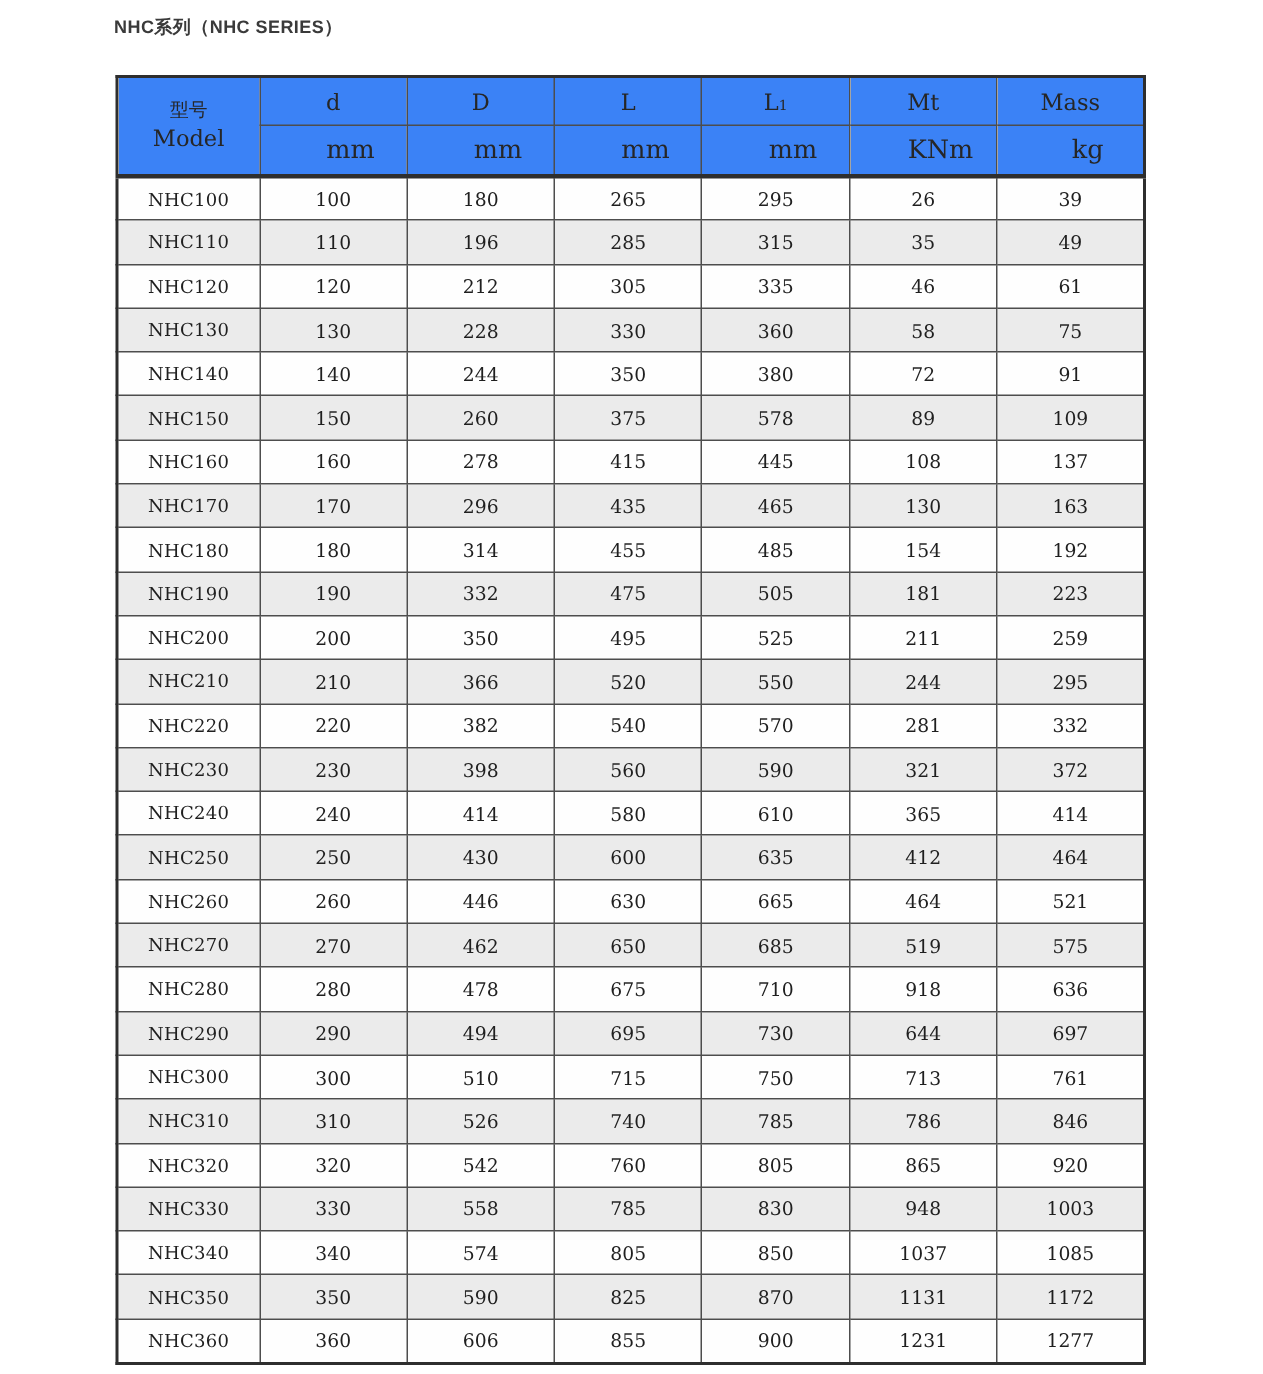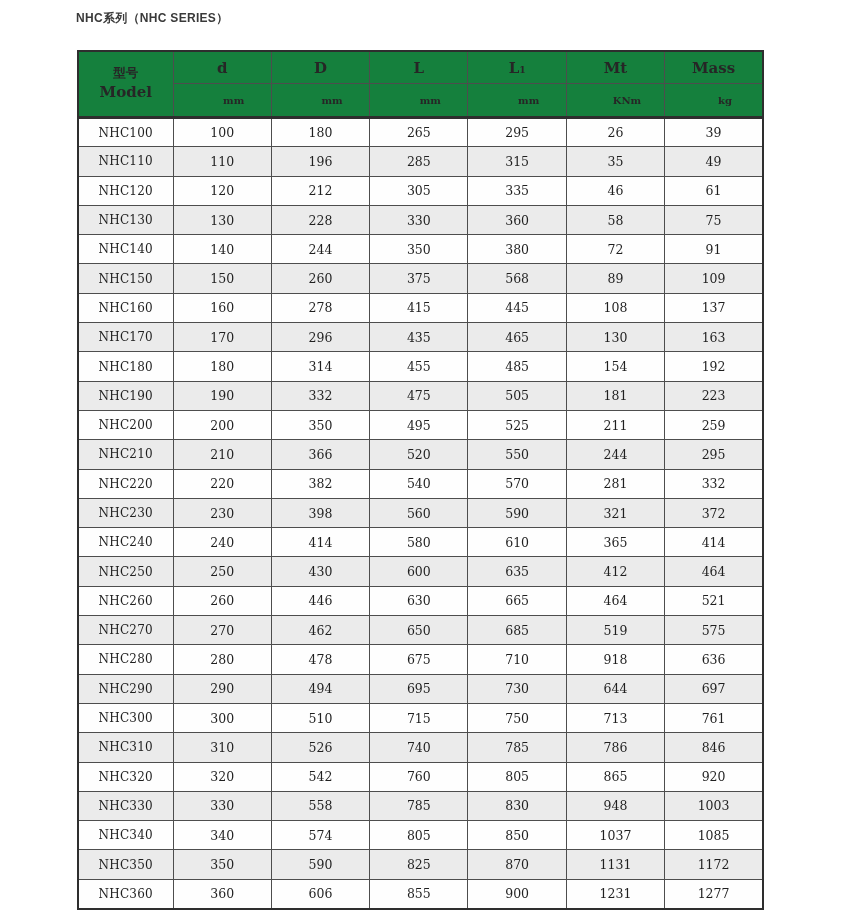--- a/index.html
+++ b/index.html
@@ -38,28 +38,28 @@
   .spec-table th,
   .spec-table td {
     border: 1px solid #4d4d4d;
     text-align: center;
     vertical-align: middle;
     padding: 0;
     overflow: hidden;
     white-space: nowrap;
   }
   thead th {
-    background: #15803d;
-    font-weight: bold;
+    background: #3b82f6;
+    font-weight: normal;
   }
   thead {
     border-bottom: 3px solid #2e2e2e;
   }
   tr.header-names th { height: 31px; font-size: 15px; }
-  tr.header-units th { height: 32px; font-size: 10px; padding-left: 23px; }
+  tr.header-units th { height: 32px; font-size: 17px; padding-left: 23px; }
   th.model-th {
     font-size: 13px;
     line-height: 1.45;
   }
   th.model-th .zh {
     font-family: "DejaVu Sans", sans-serif;
     font-size: 12.5px;
   }
   sub.subscript {
     vertical-align: baseline;
@@ -158,21 +158,21 @@
         <td class="value-cell">350</td>
         <td class="value-cell">380</td>
         <td class="value-cell">72</td>
         <td class="value-cell">91</td>
       </tr>
       <tr>
         <td class="model-cell">NHC150</td>
         <td class="value-cell">150</td>
         <td class="value-cell">260</td>
         <td class="value-cell">375</td>
-        <td class="value-cell">568</td>
+        <td class="value-cell">578</td>
         <td class="value-cell">89</td>
         <td class="value-cell">109</td>
       </tr>
       <tr>
         <td class="model-cell">NHC160</td>
         <td class="value-cell">160</td>
         <td class="value-cell">278</td>
         <td class="value-cell">415</td>
         <td class="value-cell">445</td>
         <td class="value-cell">108</td>

